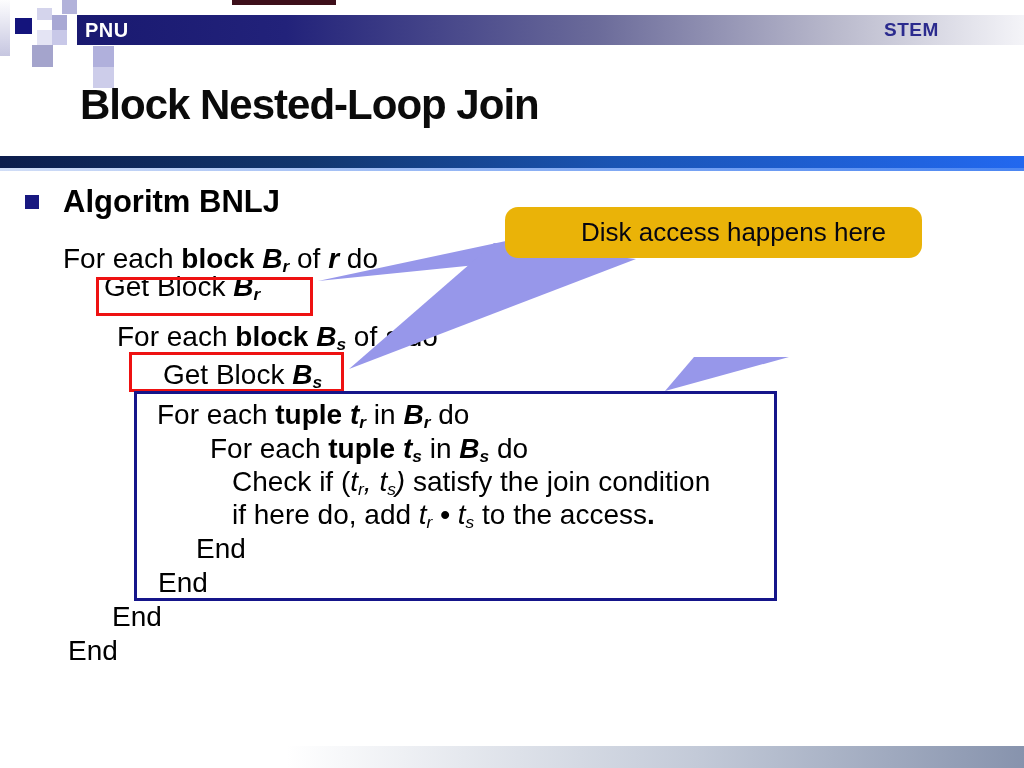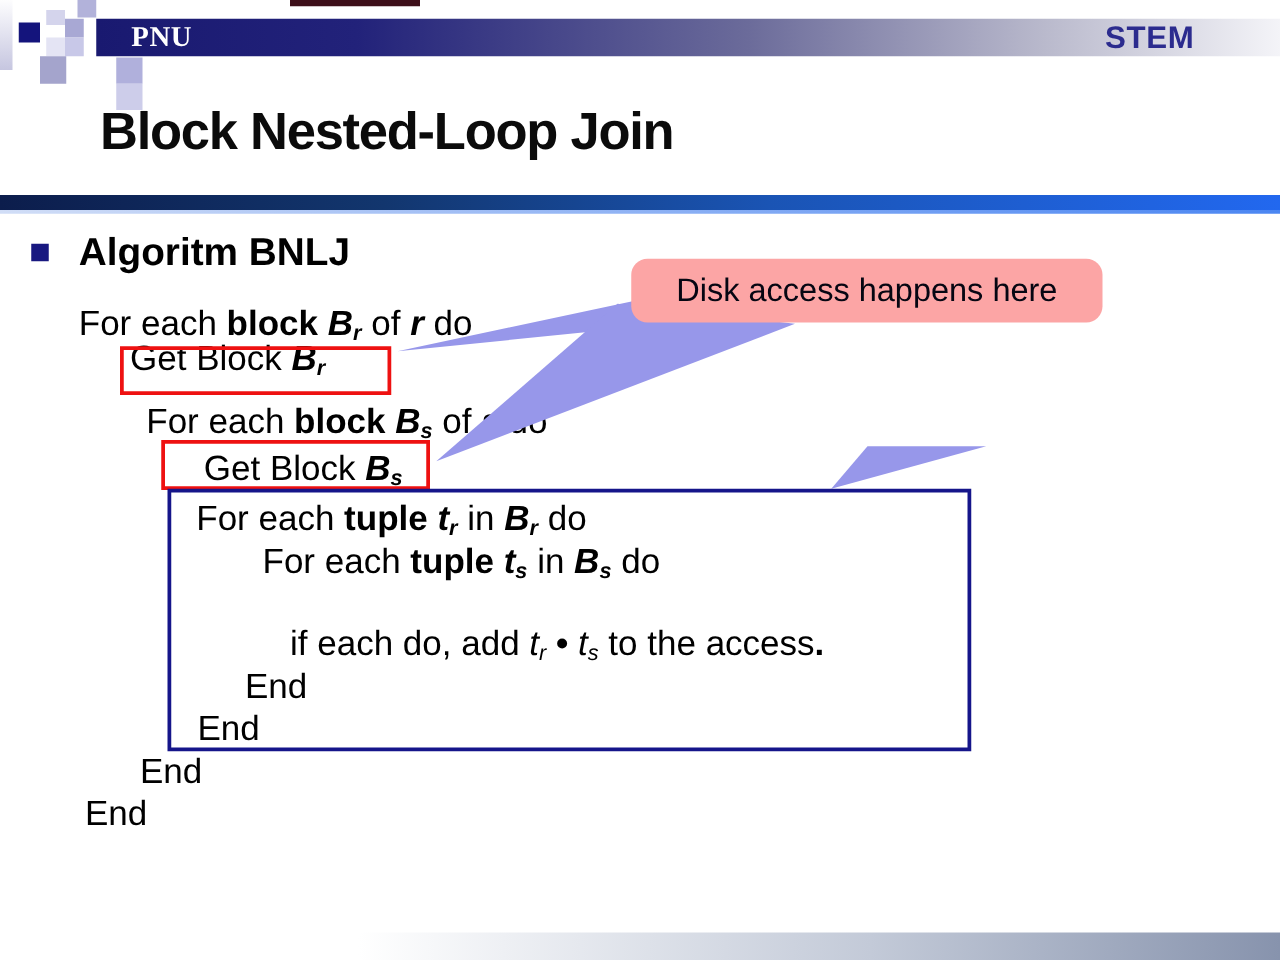--- a/index.html
+++ b/index.html
@@ -19,24 +19,24 @@
   .sq-f{left:32px;top:45px;width:21px;height:22px;background:#a4a4cc;}
   .sq-g{left:93px;top:46px;width:21px;height:21px;background:#b0b0dc;}
   .sq-h{left:93px;top:67px;width:21px;height:21px;background:#cdcdea;}
   
   .top-strip{position:absolute;left:232px;top:0;width:104px;height:5px;background:#3d0f1a;}
   
   .band{
     position:absolute;left:77px;top:15px;right:0;height:30px;
     background:linear-gradient(90deg,#191970 0%,#22227a 22%,#6b6b9a 55%,#b9b9cc 80%,#f4f4f8 100%);
   }
-  .band-left-label{position:absolute;left:28px;top:0;height:30px;line-height:30px;
-    font-size:23px;font-weight:bold;color:#ffffff;letter-spacing:0.5px;font-family:Liberation Serif, serif;}
+  .band-left-label{position:absolute;left:8px;top:0;height:30px;line-height:30px;
+    font-size:20px;font-weight:bold;color:#ffffff;letter-spacing:0.5px;}
   .band-right-label{position:absolute;left:807px;top:0;height:30px;line-height:30px;
-    font-size:25px;font-weight:bold;color:#2b2b8e;letter-spacing:0.5px;}
+    font-size:19px;font-weight:bold;color:#2b2b8e;letter-spacing:0.5px;}
   
   .title{position:absolute;left:64px;top:82px;font-size:42px;line-height:46px;
     font-weight:bold;letter-spacing:-1px;color:#0b0b0b;margin-left:16px;}
   .divider{position:absolute;left:0;top:156px;width:1024px;height:12px;
     background:linear-gradient(90deg,#0c1d4c 0%,#12366e 30%,#1a54b4 60%,#2268ef 100%);}
   .divider-glow{position:absolute;left:0;top:168px;width:1024px;height:3px;
     background:linear-gradient(90deg,rgba(70,120,220,0.25),#4b86f2);}
   
   .bullet-sq{position:absolute;left:25px;top:195px;width:14px;height:14px;background:#181880;}
   .bullet-label{position:absolute;left:63px;top:184px;font-size:31px;font-weight:bold;color:#000;}
@@ -48,22 +48,22 @@
   .bi{font-weight:bold;font-style:italic;}
   .sub{font-size:0.62em;line-height:0;position:relative;top:0.24em;}
   
   .redbox{position:absolute;border:3px solid #ee1111;z-index:4;}
   .redbox1{left:96px;top:277px;width:211px;height:33px;}
   .redbox2{left:129px;top:352px;width:209px;height:34px;}
   .navybox{position:absolute;left:134px;top:391px;width:637px;height:204px;
     border:3px solid #15158a;z-index:4;}
   
   #tails{position:absolute;left:0;top:0;z-index:3;}
-  .callout{position:absolute;background:#fca5a5;border-radius:13px;z-index:5;
-    font-size:26px;color:#060612;text-align:center;}
+  .callout{position:absolute;background:#eab308;border-radius:13px;z-index:5;
+    font-size:26px;color:#060612;text-align:center;padding-left:40px;}
   .callout1{left:505px;top:207px;width:377px;height:51px;line-height:51px;}
   .callout2{left:648px;top:305px;width:340px;height:52px;line-height:52px;}
   
   .bottom-band{position:absolute;left:0;top:746px;width:1024px;height:22px;
     background:linear-gradient(90deg,#ffffff 0%,#ffffff 28%,#c3cad8 68%,#8793ad 100%);}
 </style>
 </head>
 <body>
 
 <div id="slide">
@@ -95,21 +95,22 @@
   <div class="bullet-sq"></div>
   <div class="bullet-label">Algoritm BNLJ</div>
 
   <div id="code-layer">
       <div class="code-line" style="left: 63px; top: 242px;"><span>For each </span><span class="b">block </span><span class="bi">B</span><span class="bi sub">r</span><span> of </span><span class="bi">r</span><span> do</span></div>
       <div class="code-line" style="left: 104px; top: 270px;"><span>Get Block </span><span class="bi">B</span><span class="bi sub">r</span></div>
       <div class="code-line" style="left: 117px; top: 320px;"><span>For each </span><span class="b">block </span><span class="bi">B</span><span class="bi sub">s</span><span> of </span><span class="i">s</span><span> do</span></div>
       <div class="code-line" style="left: 163px; top: 358px;"><span>Get Block </span><span class="bi">B</span><span class="bi sub">s</span></div>
       <div class="code-line" style="left: 210px; top: 432px;"><span>For each </span><span class="b">tuple </span><span class="bi">t</span><span class="bi sub">s</span><span> in </span><span class="bi">B</span><span class="bi sub">s</span><span> do</span></div>
       <div class="code-line" style="left: 157px; top: 398px;"><span>For each </span><span class="b">tuple </span><span class="bi">t</span><span class="bi sub">r</span><span> in </span><span class="bi">B</span><span class="bi sub">r</span><span> do</span></div>
-      <div class="code-line" style="left: 232px; top: 498px;"><span>if each do, add </span><span class="i">t</span><span class="i sub">r</span><span class="b"> • </span><span class="i">t</span><span class="i sub">s</span><span> to the access</span><span class="b">.</span></div>
+      <div class="code-line" style="left: 232px; top: 465px;"><span>Check if (</span><span class="i">t</span><span class="i sub">r</span><span class="i">, </span><span class="i">t</span><span class="i sub">s</span><span class="i">)</span><span> satisfy the join condition</span></div>
+      <div class="code-line" style="left: 232px; top: 498px;"><span>if here do, add </span><span class="i">t</span><span class="i sub">r</span><span class="b"> • </span><span class="i">t</span><span class="i sub">s</span><span> to the access</span><span class="b">.</span></div>
       <div class="code-line" style="left: 196px; top: 532px;"><span>End</span></div>
       <div class="code-line" style="left: 158px; top: 566px;"><span>End</span></div>
       <div class="code-line" style="left: 112px; top: 600px;"><span>End</span></div>
       <div class="code-line" style="left: 68px; top: 634px;"><span>End</span></div>
     </div>
 
   <svg id="tails" width="1024" height="768">
     <polygon points="506,241 506,262 318,281" fill="#9797ea"></polygon>
     <polygon points="494,243 636,259 349,369" fill="#9797ea"></polygon>
     <polygon points="694,357 789,357 665,391" fill="#9797ea"></polygon>

